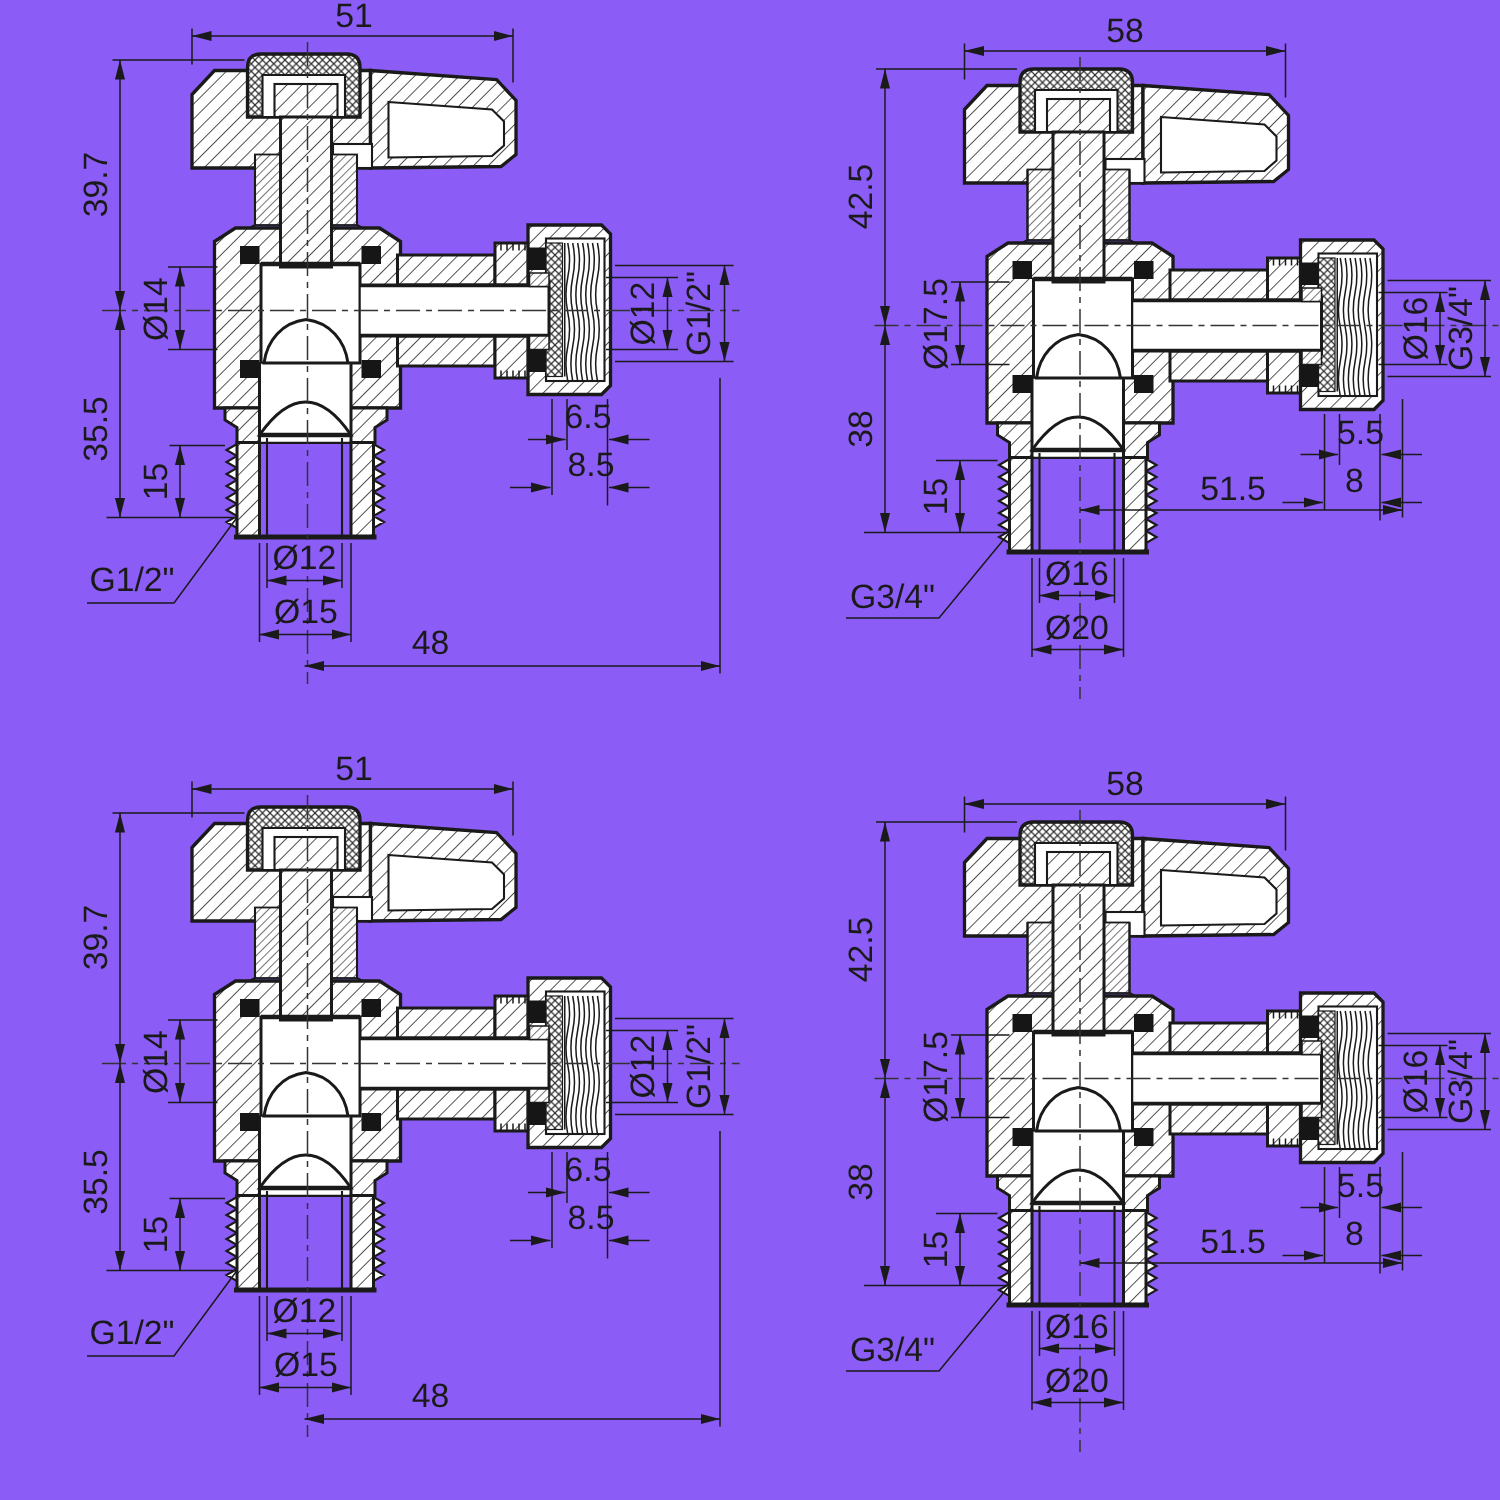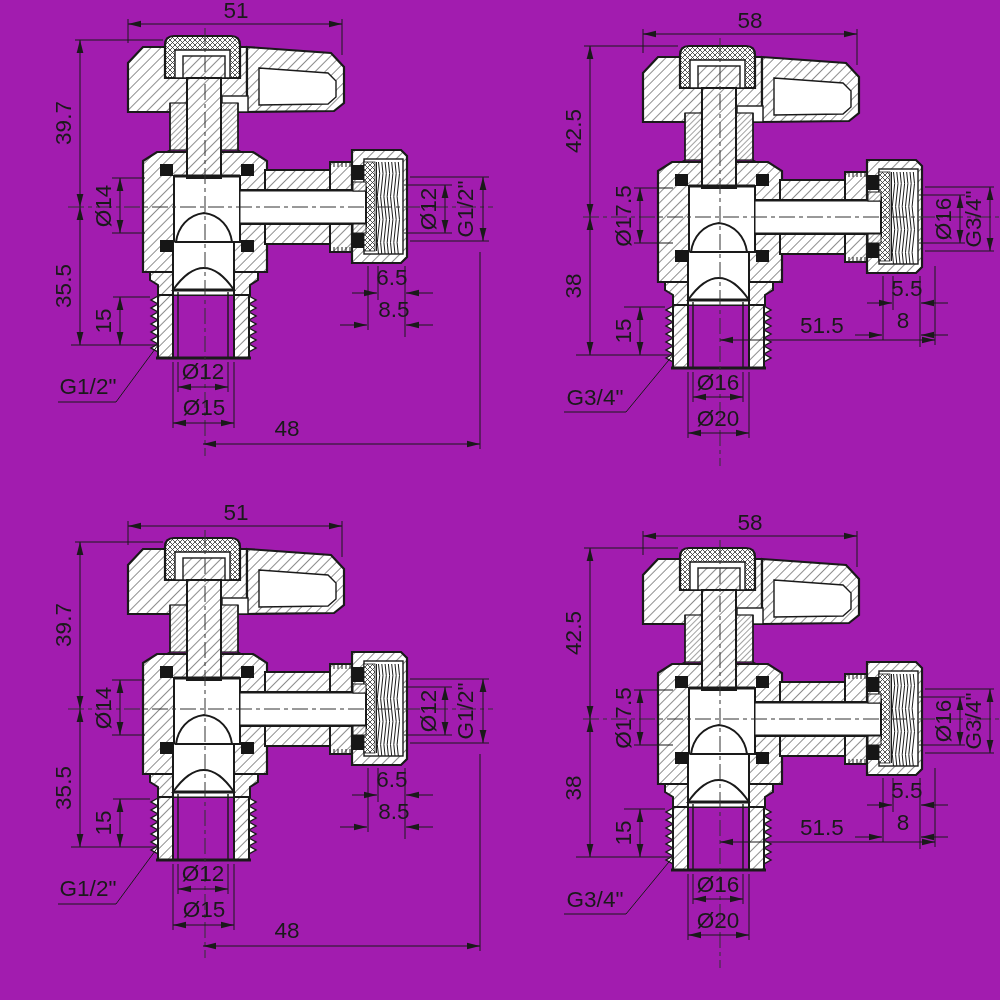--- a/index.html
+++ b/index.html
@@ -1,16 +1,16 @@
 <!DOCTYPE html>
 <html><head>
 <meta charset="utf-8">
 <style>
   html,body{margin:0;padding:0;background:#ffffff;}
-  .canvas{position:relative;width:1000px;height:1000px;background:#a21caf;overflow:hidden;}
+  .canvas{position:relative;width:1000px;height:1000px;background:#8b5cf6;overflow:hidden;}
   svg.q{position:absolute;width:500px;height:500px;overflow:visible;}
   #q-tl{left:0;top:0;} #q-tr{left:500px;top:0;} #q-bl{left:0;top:502px;} #q-br{left:500px;top:502px;}
   text{font-family:"Liberation Sans","DejaVu Sans",sans-serif;font-size:22.5px;fill:#1a1a1a;}
   .rot{text-anchor:middle;} .mid{text-anchor:middle;}
 </style>
 </head>
 <body>
 
 <div class="canvas">
 

